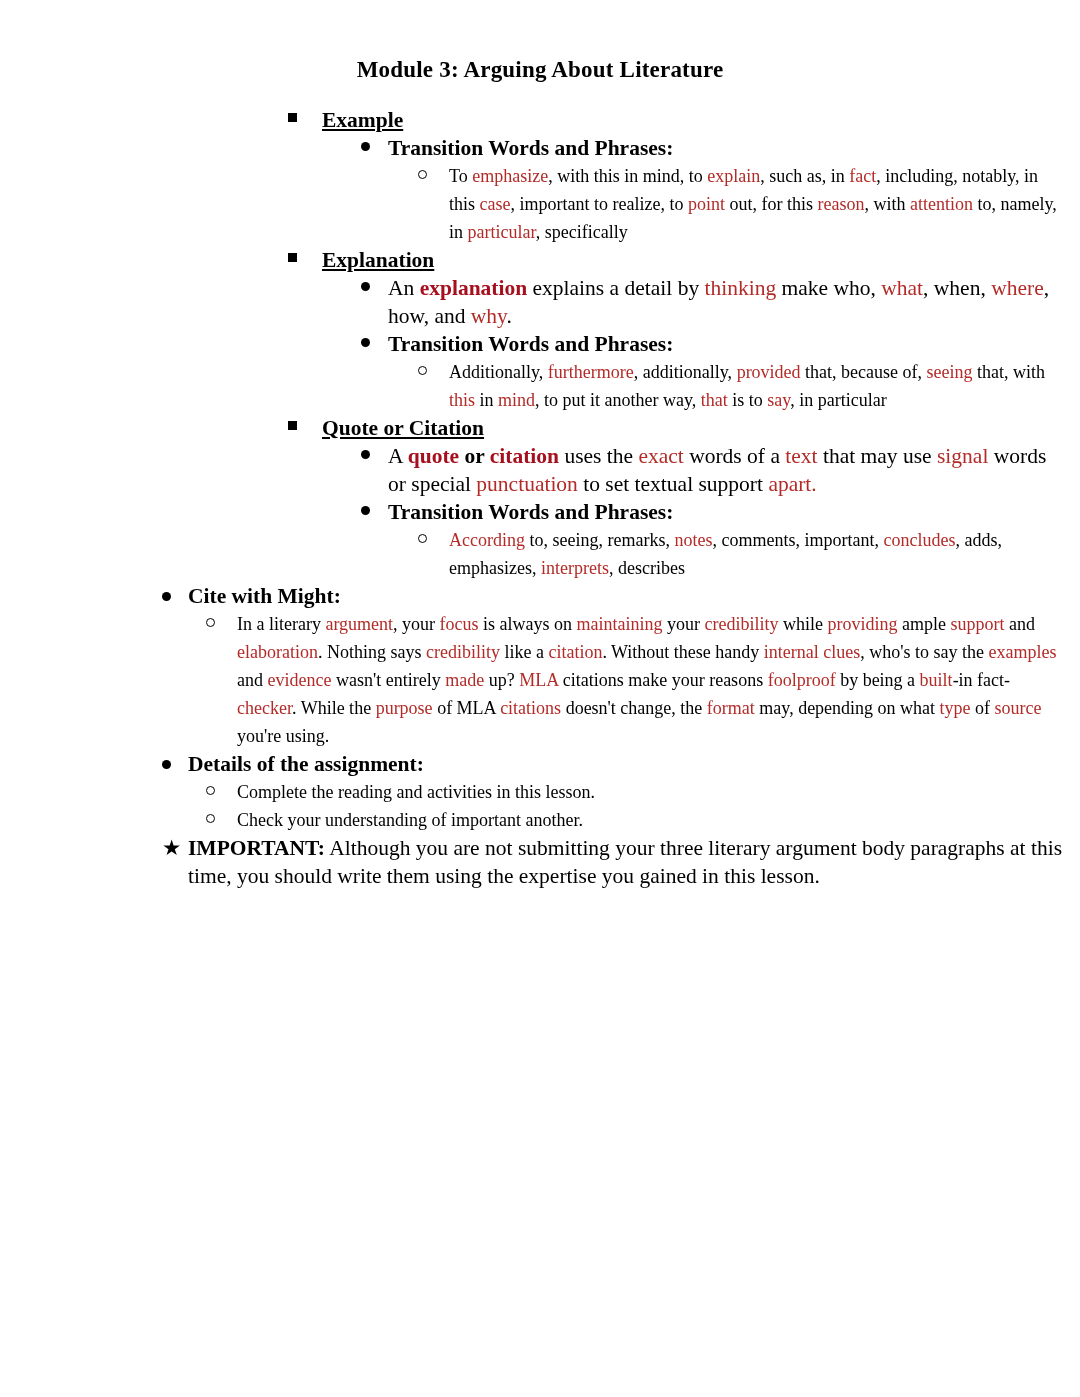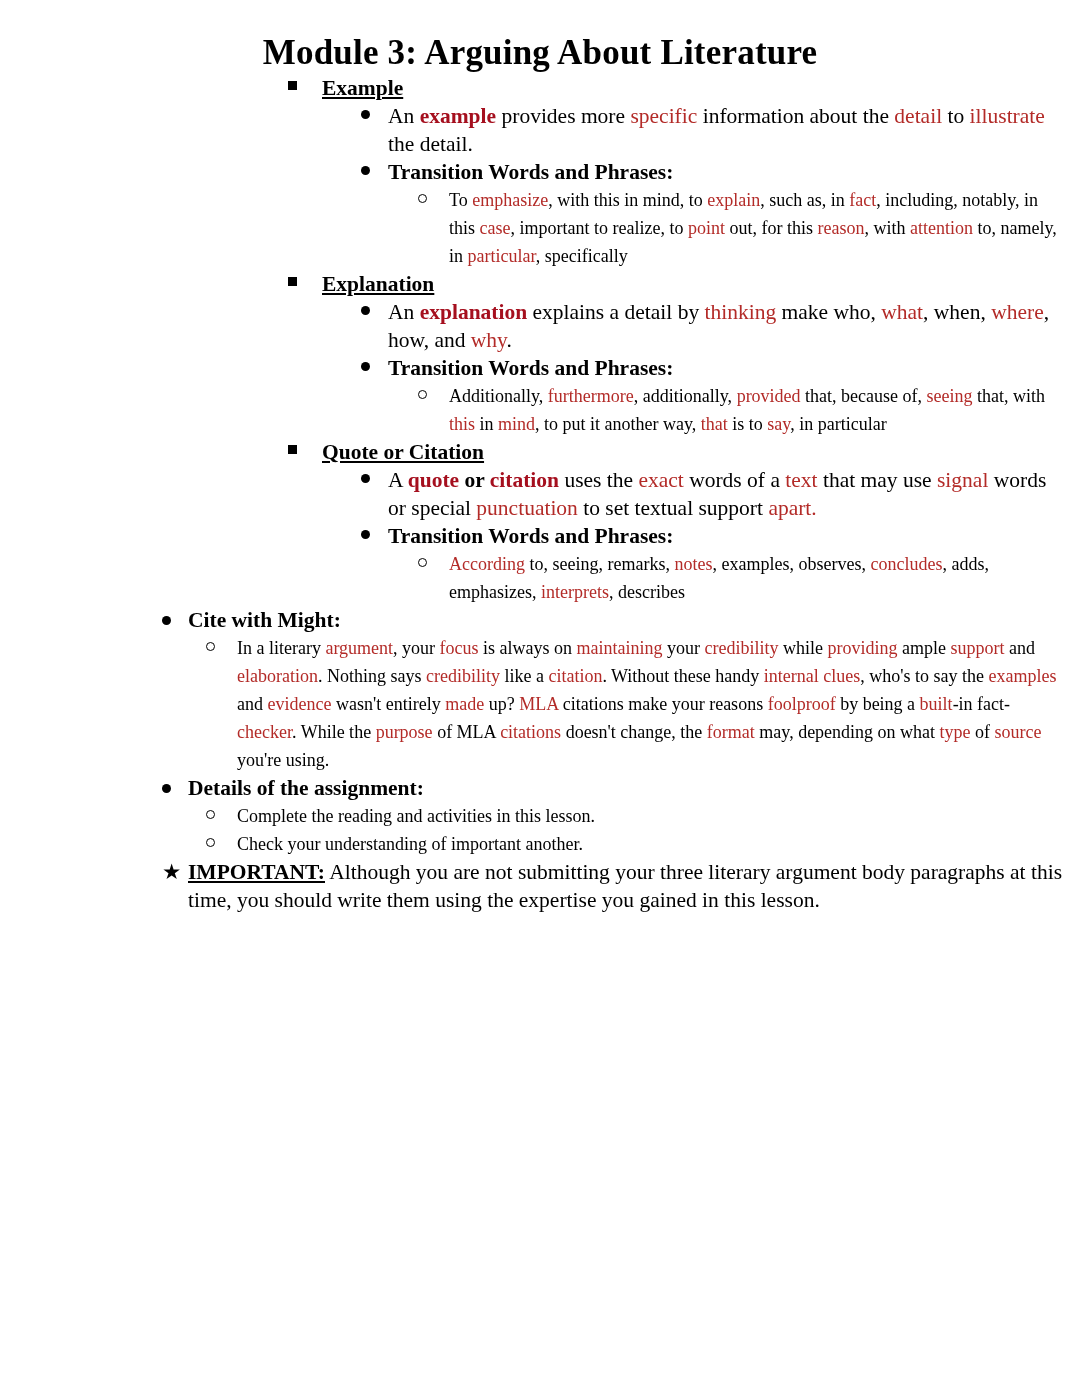--- a/index.html
+++ b/index.html
@@ -17,28 +17,29 @@
   .page {
     position: relative;
     width: 1080px;
     height: 1397px;
     background: #ffffff;
     box-sizing: border-box;
     padding: 0;
   }
   .doc-title {
     text-align: center;
-    font-size: 35px;
+    font-size: 23px;
     font-weight: bold;
     letter-spacing: 0.2px;
-    margin: 32px 0 0 0;
+    margin: 56px 0 0 0;
     padding: 0 60px;
     line-height: 1.2;
   }
   .content {
+    margin-top: 22px;
     padding: 0 16px 0 0;
   }
 
   ul {
     list-style: none;
     margin: 0;
     padding: 0;
   }
 
   
@@ -108,21 +109,21 @@
   
   .lvl1 .lvl-circ > li {
     margin-left: 18px;
   }
 
   .heading-ul {
     font-weight: bold;
     text-decoration: underline;
   }
   .b { font-weight: bold; }
-  .u { text-decoration: underline; }
+  .u { }
   .r { color: #b32b28; }
   .rb { color: #a50f1e; font-weight: bold; }
 
   .txt-block {
     max-width: 668px;
   }
   .txt-widest {
     max-width: 800px;
     text-align: right;
   }
@@ -160,35 +161,34 @@
 <body>
 
 <div class="page">
 
   <h1 class="doc-title">Module 3: Arguing About Literature</h1>
 
   <div class="content">
 
     <ul class="lvl-sq" id="sections-root">
         <li><span class="marker"><span class="square-glyph"></span></span><span class="heading-ul">Example</span><ul class="lvl-disc">
-            <li><span class="marker"><span class="disc-glyph"></span></span><span class="txt-block"><span>An </span><span class="rb">example</span><span> provides more </span><span class="r">specific</span><span> information about the </span><span class="r">detail</span><span> to </span><span class="r">illustrate</span><span> the detail.</span></span></li>
             <li><span class="marker"><span class="disc-glyph"></span></span><span class="b">Transition Words and Phrases:</span><ul class="lvl-circ">
                 <li><span class="marker"><span class="circle-glyph"></span></span><span class="txt-block"><span>To </span><span class="r">emphasize</span><span>, with this in mind, to </span><span class="r">explain</span><span>, such as, in </span><span class="r">fact</span><span>, including, notably, in this </span><span class="r">case</span><span>, important to realize, to </span><span class="r">point</span><span> out, for this </span><span class="r">reason</span><span>, with </span><span class="r">attention</span><span> to, namely, in </span><span class="r">particular</span><span>, specifically</span></span></li>
               </ul></li>
           </ul></li>
         <li><span class="marker"><span class="square-glyph"></span></span><span class="heading-ul">Explanation</span><ul class="lvl-disc">
             <li><span class="marker"><span class="disc-glyph"></span></span><span class="txt-block"><span>An </span><span class="rb">explanation</span><span> explains a detail by </span><span class="r">thinking</span><span> make who, </span><span class="r">what</span><span>, when, </span><span class="r">where</span><span>, how, and </span><span class="r">why</span><span>.</span></span></li>
             <li><span class="marker"><span class="disc-glyph"></span></span><span class="b">Transition Words and Phrases:</span><ul class="lvl-circ">
                 <li><span class="marker"><span class="circle-glyph"></span></span><span class="txt-block"><span>Additionally, </span><span class="r">furthermore</span><span>, additionally, </span><span class="r">provided</span><span> that, because of, </span><span class="r">seeing</span><span> that, with </span><span class="r">this</span><span> in </span><span class="r">mind</span><span>, to put it another way, </span><span class="r">that</span><span> is to </span><span class="r">say</span><span>, in particular</span></span></li>
               </ul></li>
           </ul></li>
         <li><span class="marker"><span class="square-glyph"></span></span><span class="heading-ul">Quote or Citation</span><ul class="lvl-disc">
             <li><span class="marker"><span class="disc-glyph"></span></span><span class="txt-block"><span>A </span><span class="rb">quote</span><span class="b"> or </span><span class="rb">citation</span><span> uses the </span><span class="r">exact</span><span> words of a </span><span class="r">text</span><span> that may use </span><span class="r">signal</span><span> words or special </span><span class="r">punctuation</span><span> to set textual support </span><span class="r">apart.</span></span></li>
             <li><span class="marker"><span class="disc-glyph"></span></span><span class="b">Transition Words and Phrases:</span><ul class="lvl-circ">
-                <li><span class="marker"><span class="circle-glyph"></span></span><span class="txt-block"><span class="r">According</span><span> to, seeing, remarks, </span><span class="r">notes</span><span>, examples, observes, </span><span class="r">concludes</span><span>, adds, emphasizes, </span><span class="r">interprets</span><span>, describes</span></span></li>
+                <li><span class="marker"><span class="circle-glyph"></span></span><span class="txt-block"><span class="r">According</span><span> to, seeing, remarks, </span><span class="r">notes</span><span>, comments, important, </span><span class="r">concludes</span><span>, adds, emphasizes, </span><span class="r">interprets</span><span>, describes</span></span></li>
               </ul></li>
           </ul></li>
       </ul>
 
     <ul class="lvl1">
       <li>
         <span class="marker"><span class="disc-glyph"></span></span>
         <span class="b">Cite with Might:</span>
         <ul class="lvl-circ">
           <li>

